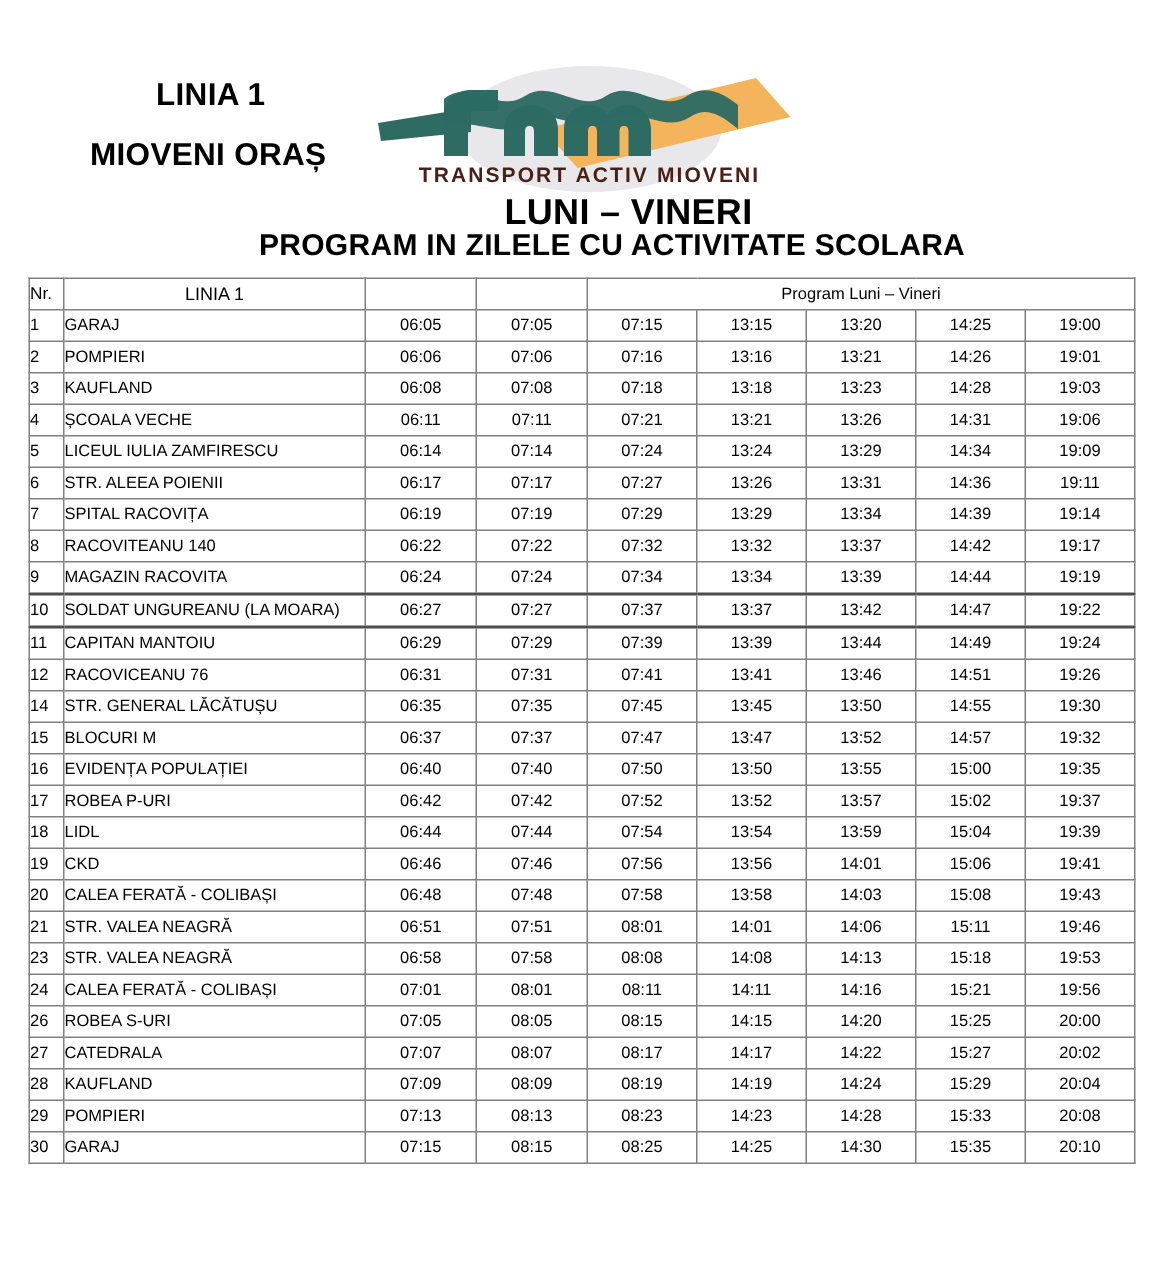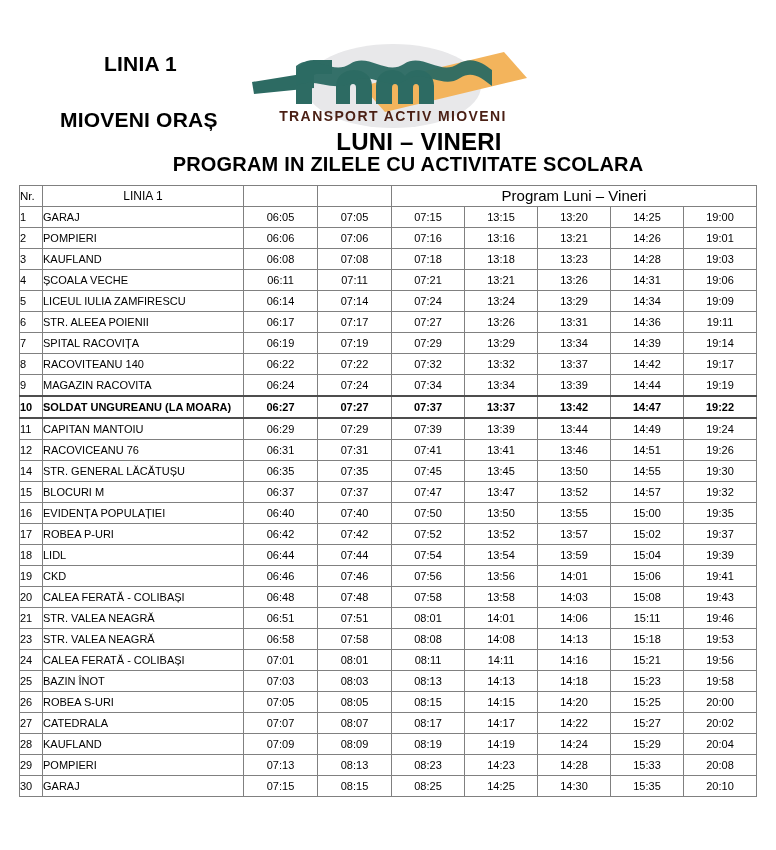--- a/index.html
+++ b/index.html
@@ -29,21 +29,21 @@
     left: 104px;
     top: 52px;
     font-size: 21px;
     font-weight: bold;
     letter-spacing: 0.2px;
     white-space: nowrap;
   }
   .city-title {
     position: absolute;
     left: 60px;
-    top: 108px;
+    top: 92px;
     font-size: 21px;
     font-weight: bold;
     letter-spacing: 0.2px;
     white-space: nowrap;
   }
 
   
   .logo {
     position: absolute;
     left: 252px;
@@ -124,25 +124,25 @@
   }
   th.h-linia {
     text-align: center;
     font-weight: bold;
     font-size: 12px;
   }
   th.h-blank { }
   th.h-program {
     text-align: center;
     font-weight: bold;
-    font-size: 15px;
+    font-size: 11px;
   }
 
   tr.highlight td {
-    font-weight: bold;
+    font-weight: normal;
     border-top: 2px solid #4d4d4d;
     border-bottom: 2px solid #4d4d4d;
   }
 </style>
 </head>
 <body>
 
 <div class="header">
 
   <div class="line-title">LINIA 1</div>
@@ -423,31 +423,20 @@
           <td class="c-name">CALEA FERATĂ - COLIBAȘI</td>
           <td class="c-time">07:01</td>
           <td class="c-time">08:01</td>
           <td class="c-time">08:11</td>
           <td class="c-time">14:11</td>
           <td class="c-time">14:16</td>
           <td class="c-time">15:21</td>
           <td class="c-time">19:56</td>
         </tr>
         <tr>
-          <td class="c-nr">25</td>
-          <td class="c-name">BAZIN ÎNOT</td>
-          <td class="c-time">07:03</td>
-          <td class="c-time">08:03</td>
-          <td class="c-time">08:13</td>
-          <td class="c-time">14:13</td>
-          <td class="c-time">14:18</td>
-          <td class="c-time">15:23</td>
-          <td class="c-time">19:58</td>
-        </tr>
-        <tr>
           <td class="c-nr">26</td>
           <td class="c-name">ROBEA S-URI</td>
           <td class="c-time">07:05</td>
           <td class="c-time">08:05</td>
           <td class="c-time">08:15</td>
           <td class="c-time">14:15</td>
           <td class="c-time">14:20</td>
           <td class="c-time">15:25</td>
           <td class="c-time">20:00</td>
         </tr>

